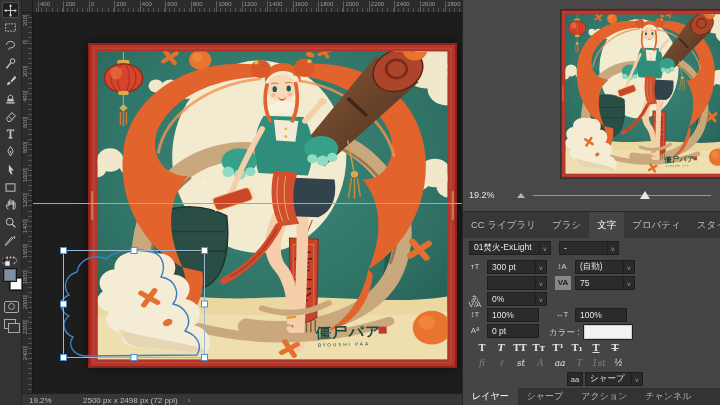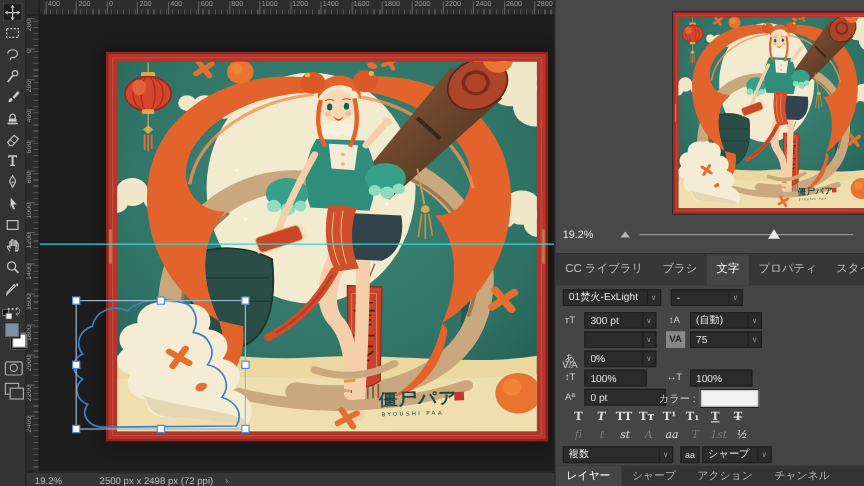--- a/index.html
+++ b/index.html
@@ -495,21 +495,21 @@
       <span class="ficon" style="left:3px;top:70px;">↕T</span>
       <div class="nfield" style="left:24px;top:70px;width:52px;">
         <span class="val">100%</span>
       </div>
       <span class="ficon" style="left:90px;top:70px;">↔T</span>
       <div class="nfield" style="left:112px;top:70px;width:52px;">
         <span class="val">100%</span>
       </div>
 
       <span class="ficon" style="left:3px;top:86px;">Aª</span>
-      <div class="nfield" style="left:24px;top:86px;width:68px;">
+      <div class="nfield" style="left:24px;top:86px;width:52px;">
         <span class="val">0 pt</span>
       </div>
       <span class="clabel" style="left:86px;top:89px;">カラー :</span>
       <div class="cswatch" style="left:120px;top:86px;"></div>
 
       <div id="stylerow" style="position:absolute;left:0;top:103px;width:258px;height:13px;">
           <span class="sbtn" style="left: 10px;">T</span>
           <span class="sbtn italic" style="left: 29px;">T</span>
           <span class="sbtn" style="left: 48px;">TT</span>
           <span class="sbtn" style="left: 67px;">Tᴛ</span>
@@ -523,24 +523,20 @@
           <span class="obtn dim" style="left: 10px;">fi</span>
           <span class="obtn dim" style="left: 29.5px;">ℓ</span>
           <span class="obtn" style="left: 49px;">st</span>
           <span class="obtn dim" style="left: 68.5px;">A</span>
           <span class="obtn" style="left: 88px;">aa</span>
           <span class="obtn dim" style="left: 107.5px;">T</span>
           <span class="obtn dim" style="left: 127px;">1st</span>
           <span class="obtn" style="left: 146.5px;">½</span>
         </div>
 
-      <div class="combo" style="left:6px;top:134px;width:92px;">
-        <span class="val">複数</span>
-          <span class="arr">∨</span>
-      </div>
       <span class="aabox" style="left:104px;top:134px;">aa</span>
       <div class="combo" style="left:122px;top:134px;width:58px;">
         <span class="val">シャープ</span>
           <span class="arr">∨</span>
       </div>
     </div>
 
     <div class="tabstrip bottom" id="btabs">
         <div class="btab active">レイヤー</div>
         <div class="btab">シャープ</div>

